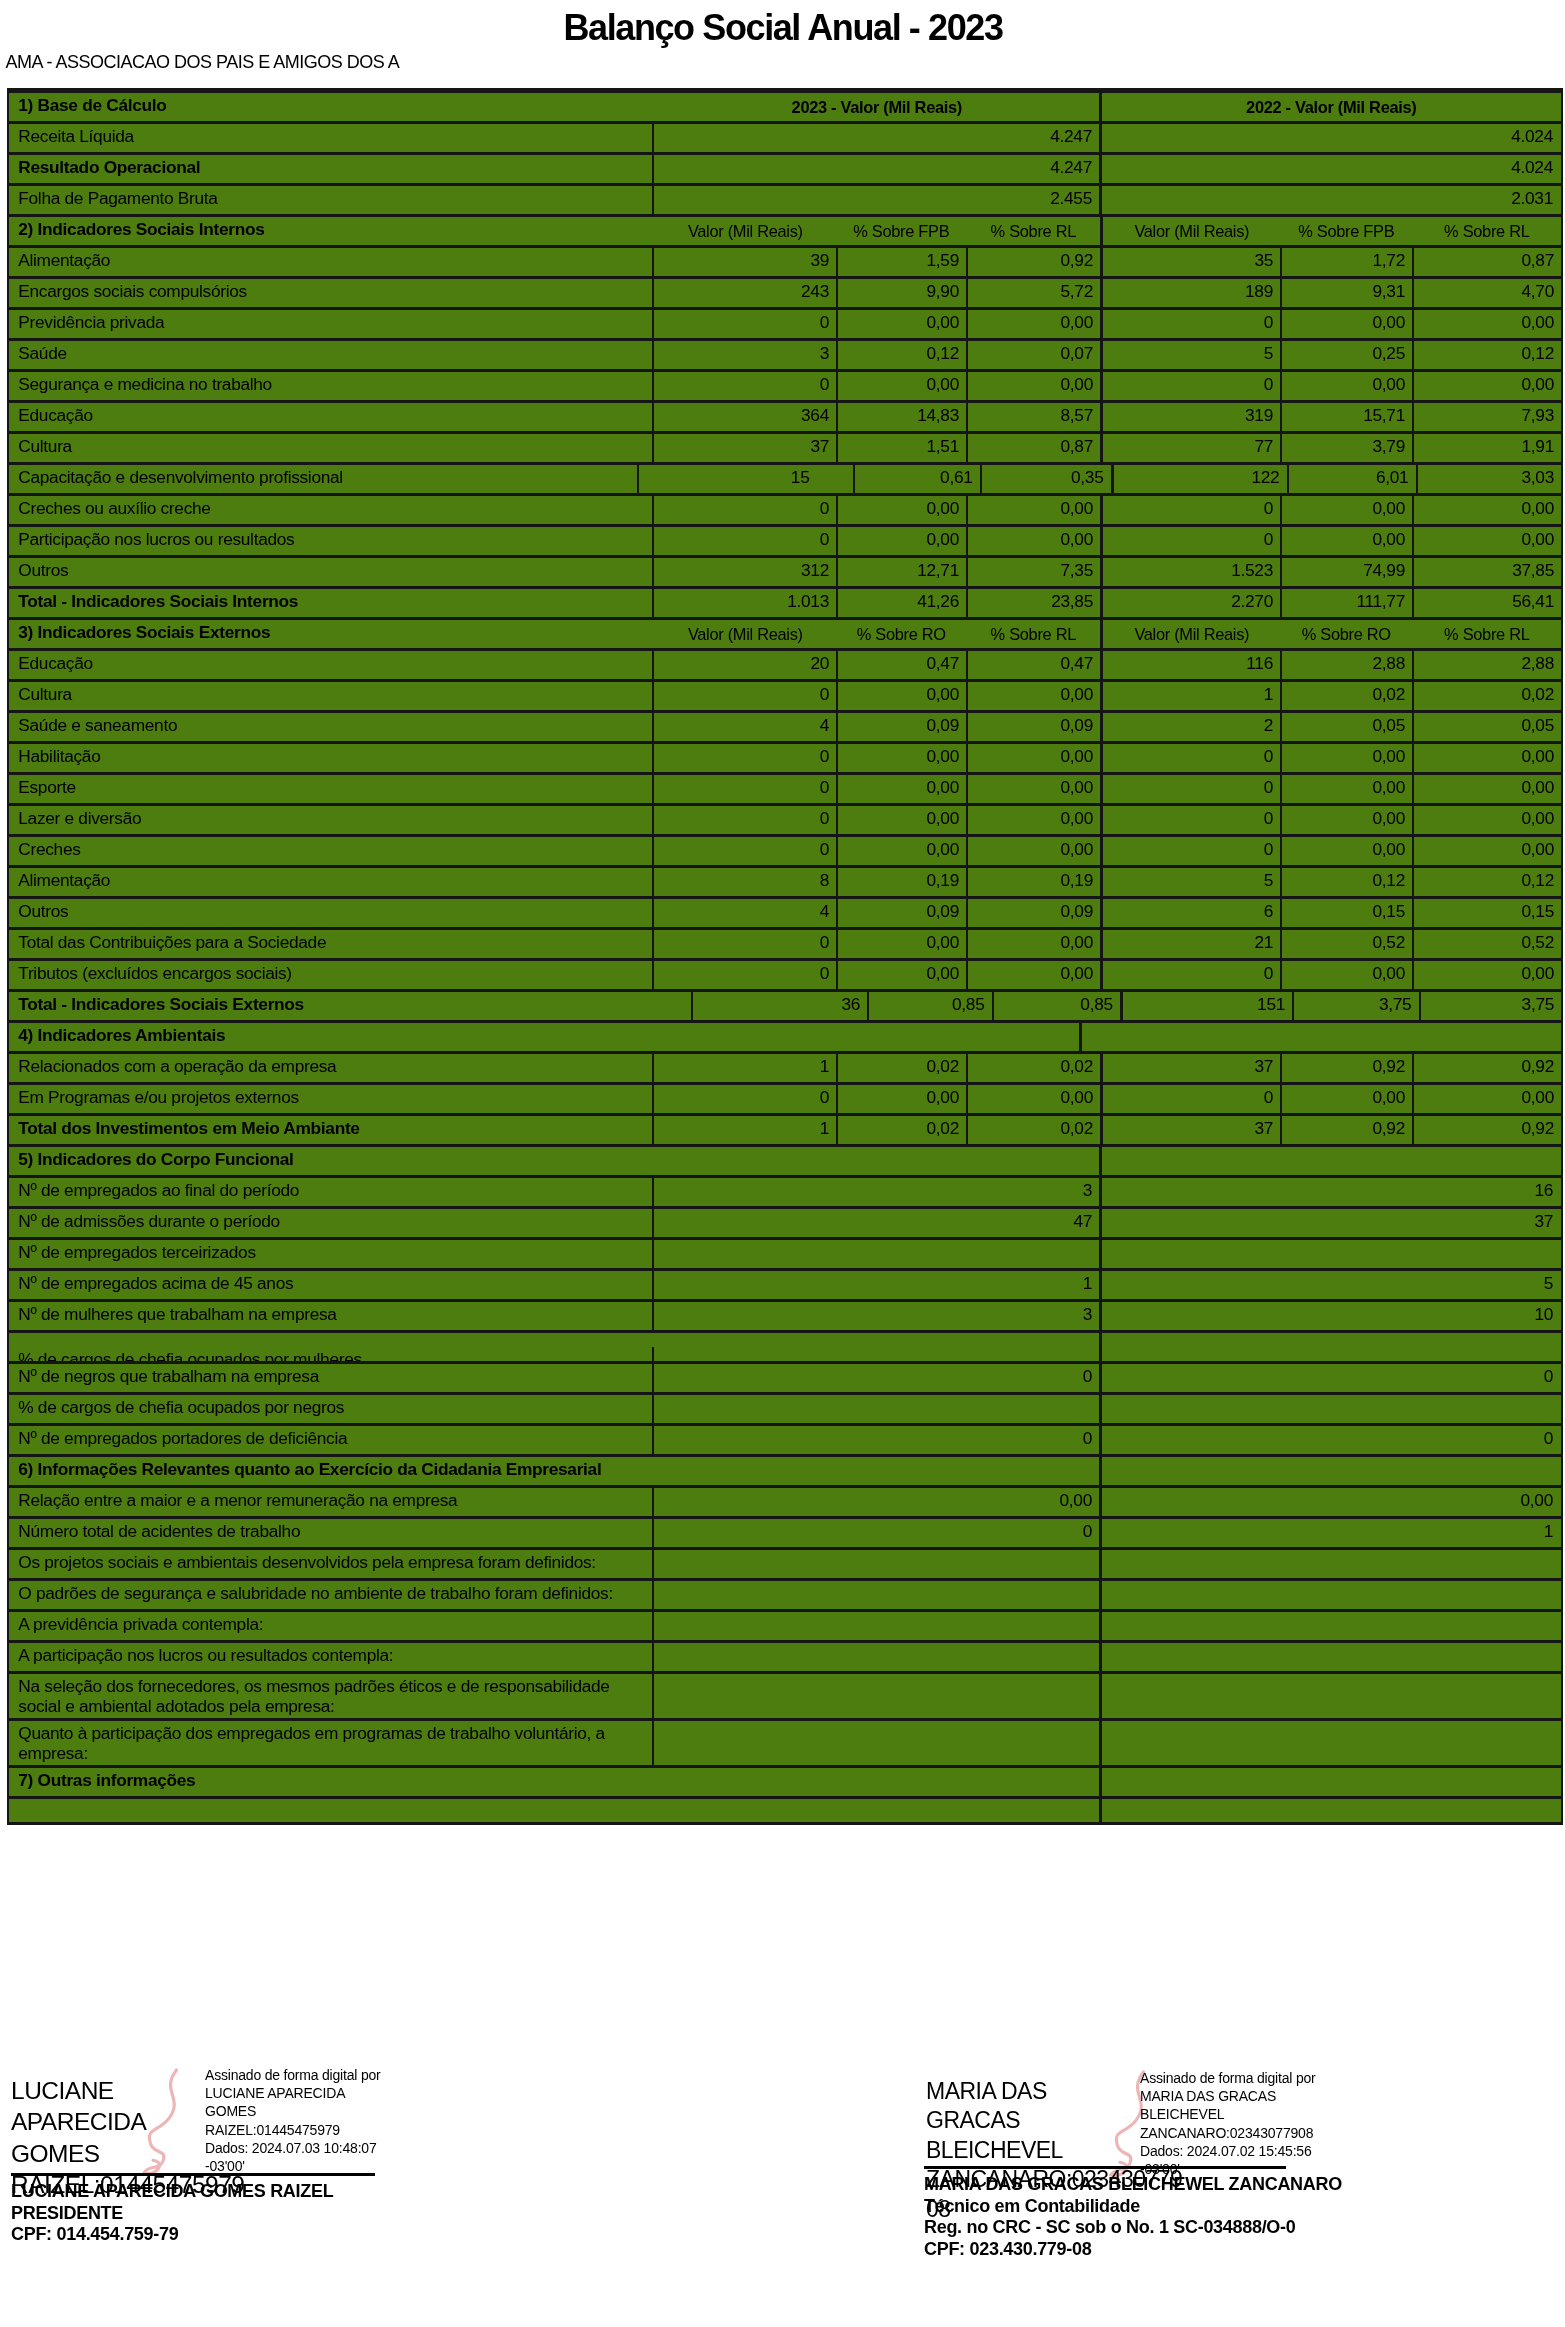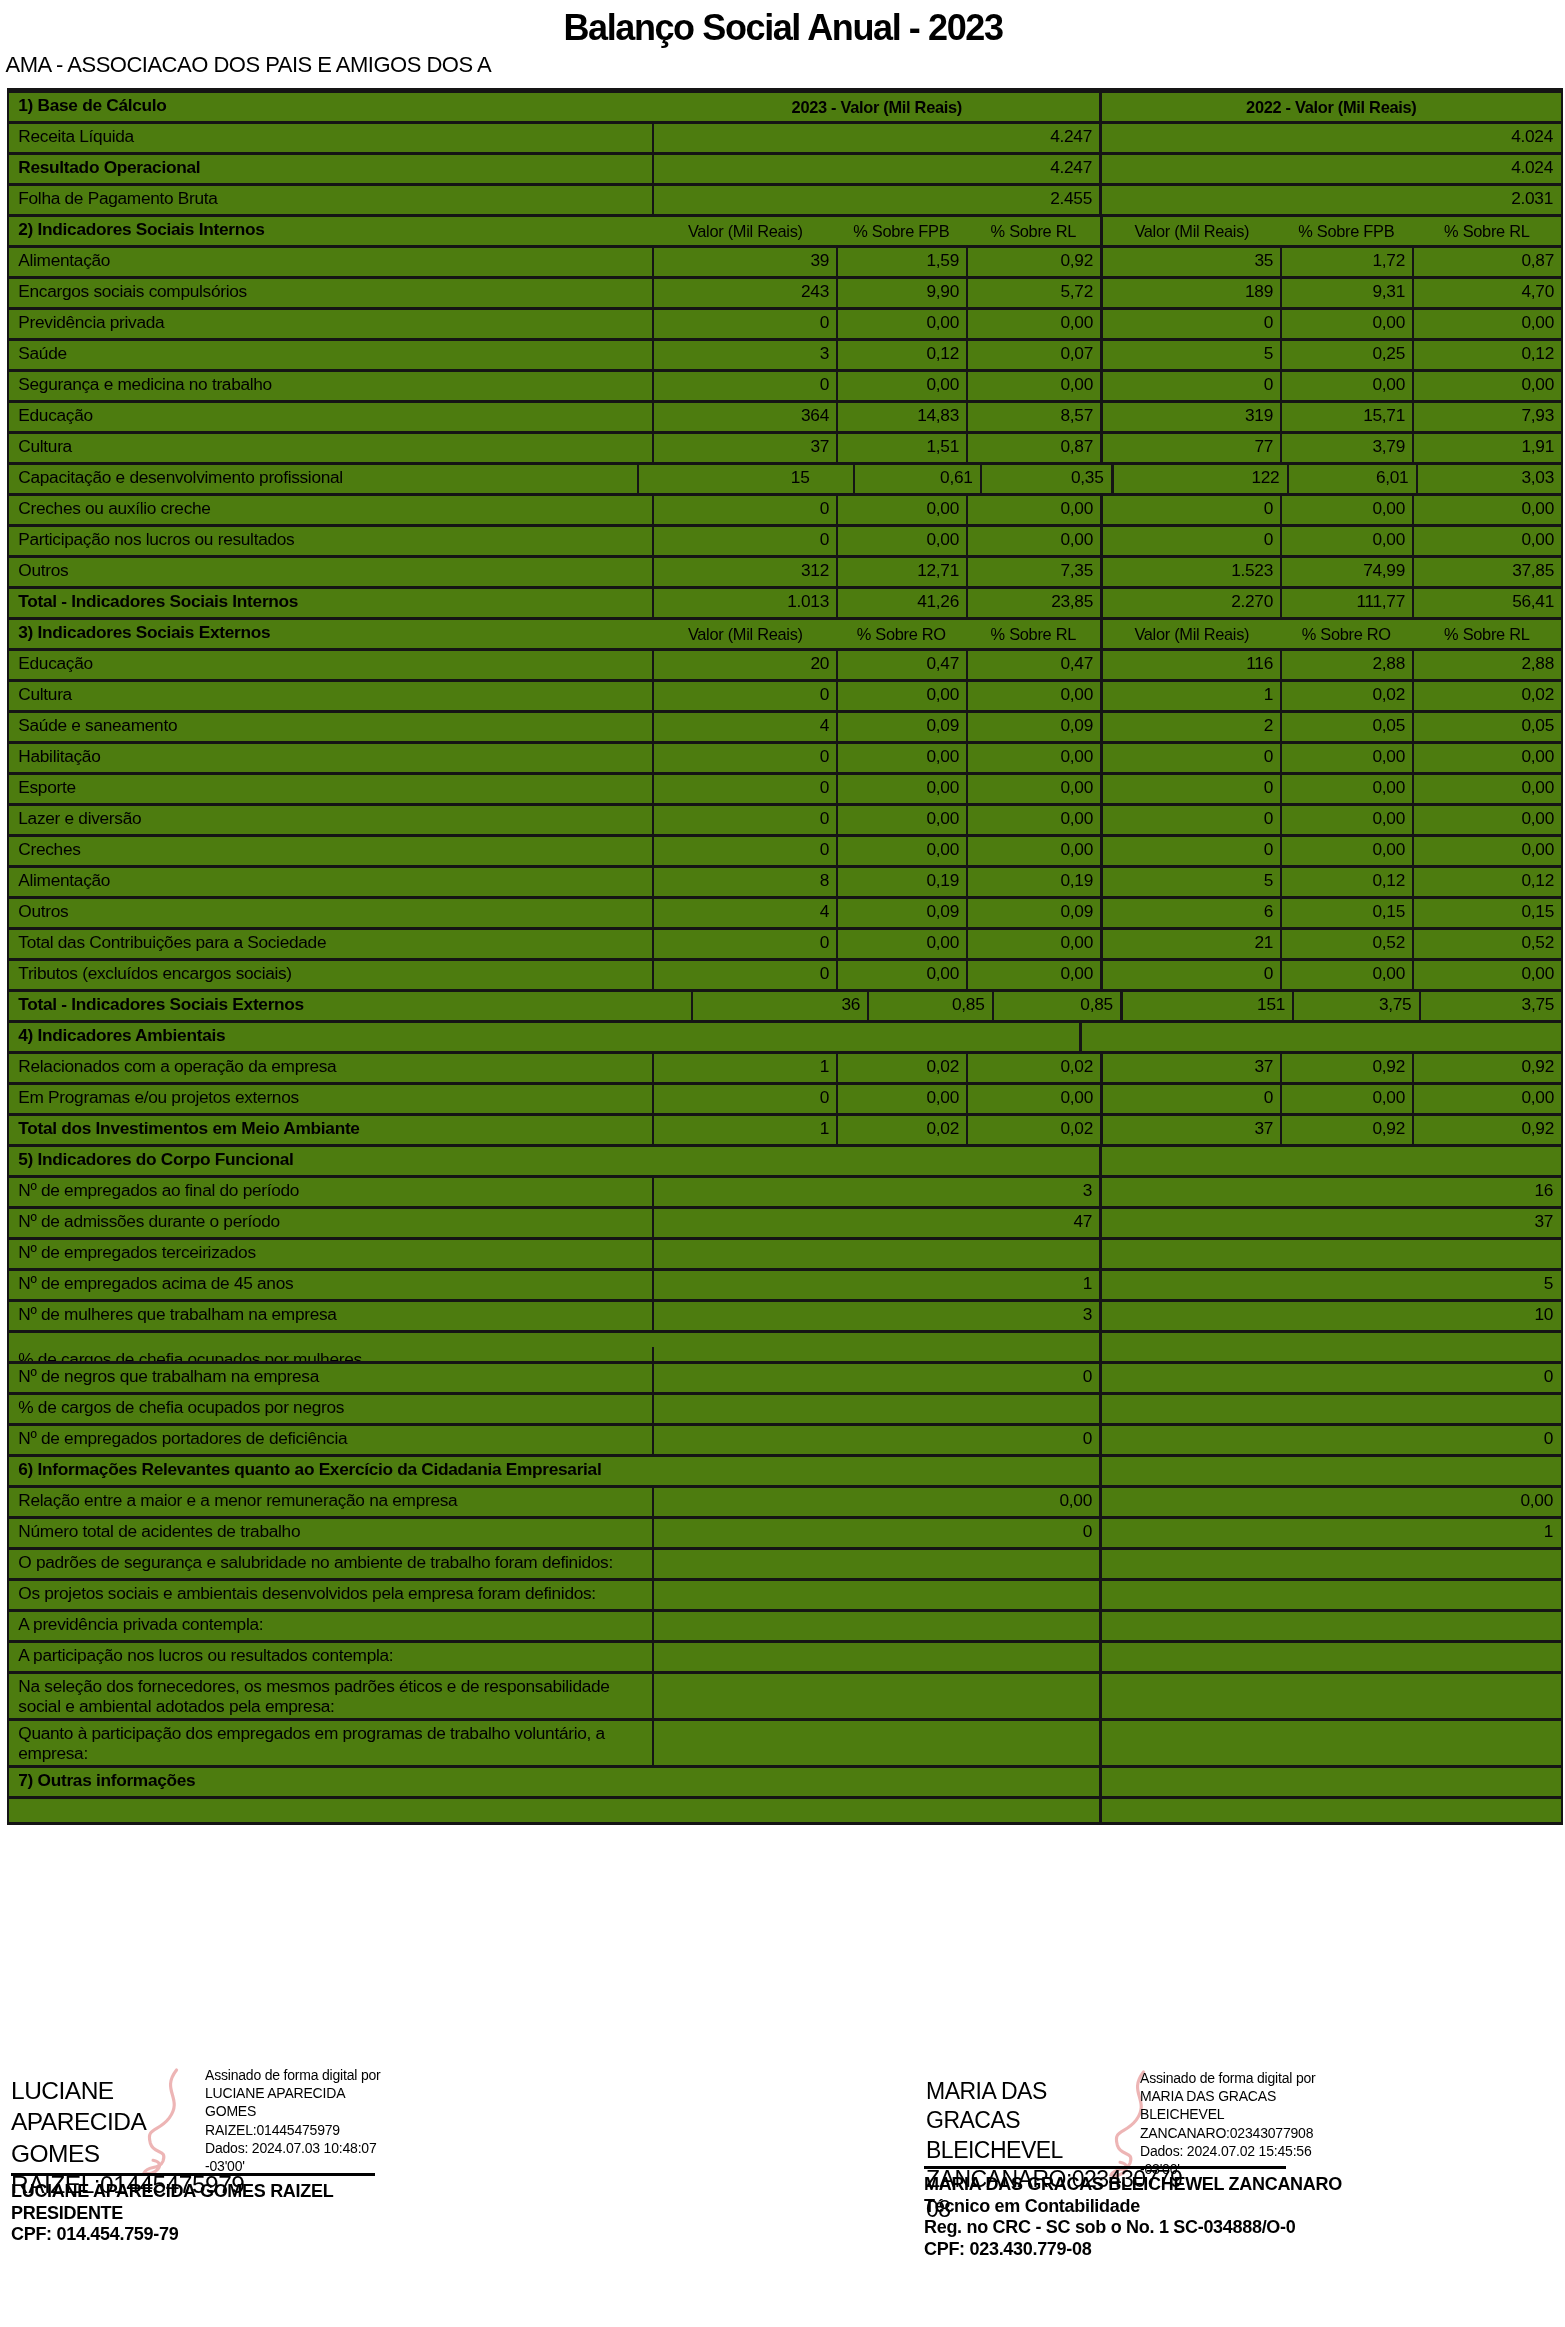--- a/index.html
+++ b/index.html
@@ -7,21 +7,21 @@
     width:1566px;height:2327px;position:relative;background:#ffffff;
     font-family:"Liberation Sans","DejaVu Sans",sans-serif;color:#000;
     overflow:hidden;
   }
   
   .page-title{
     position:absolute;top:7.3px;left:0;width:100%;text-align:center;
     font-size:36px;font-weight:bold;letter-spacing:-1.4px;
   }
   .company-name{
-    position:absolute;top:52px;left:5.5px;font-size:22px;letter-spacing:-0.5px;text-align:center;
+    position:absolute;top:52px;left:5.5px;font-size:18px;letter-spacing:-0.5px;text-align:center;
   }
   
   .btable{
     position:absolute;left:7.3px;top:88px;width:1556px;background:#4d7c0f;
     border:2.7px solid #151515;border-top:5.5px solid #151515;box-sizing:border-box;
   }
   .row{display:flex;border-bottom:3.6px solid #151515;height:31px;box-sizing:border-box;}
   .row:last-child{border-bottom:1.8px solid #151515;}
   .cell{
     box-sizing:border-box;display:flex;align-items:flex-start;padding-top:2.7px;
@@ -392,26 +392,26 @@
       <div class="cell lbl dv" style="width: 645px;">Relação entre a maior e a menor remuneração na empresa</div>
       <div class="cell num" style="width: 445px;">0,00</div>
       <div class="cell num yd" style="width: 461px;">0,00</div>
     </div>
     <div class="row">
       <div class="cell lbl dv" style="width: 645px;">Número total de acidentes de trabalho</div>
       <div class="cell num" style="width: 445px;">0</div>
       <div class="cell num yd" style="width: 461px;">1</div>
     </div>
     <div class="row">
+      <div class="cell lbl dv" style="width: 645px;">Os projetos sociais e ambientais desenvolvidos pela empresa foram definidos:</div>
+      <div class="cell num" style="width: 445px;"></div>
+      <div class="cell num yd" style="width: 461px;"></div>
+    </div>
+    <div class="row">
       <div class="cell lbl dv" style="width: 645px;">O padrões de segurança e salubridade no ambiente de trabalho foram definidos:</div>
-      <div class="cell num" style="width: 445px;"></div>
-      <div class="cell num yd" style="width: 461px;"></div>
-    </div>
-    <div class="row">
-      <div class="cell lbl dv" style="width: 645px;">Os projetos sociais e ambientais desenvolvidos pela empresa foram definidos:</div>
       <div class="cell num" style="width: 445px;"></div>
       <div class="cell num yd" style="width: 461px;"></div>
     </div>
     <div class="row">
       <div class="cell lbl dv" style="width: 645px;">A previdência privada contempla:</div>
       <div class="cell num" style="width: 445px;"></div>
       <div class="cell num yd" style="width: 461px;"></div>
     </div>
     <div class="row">
       <div class="cell lbl dv" style="width: 645px;">A participação nos lucros ou resultados contempla:</div>

